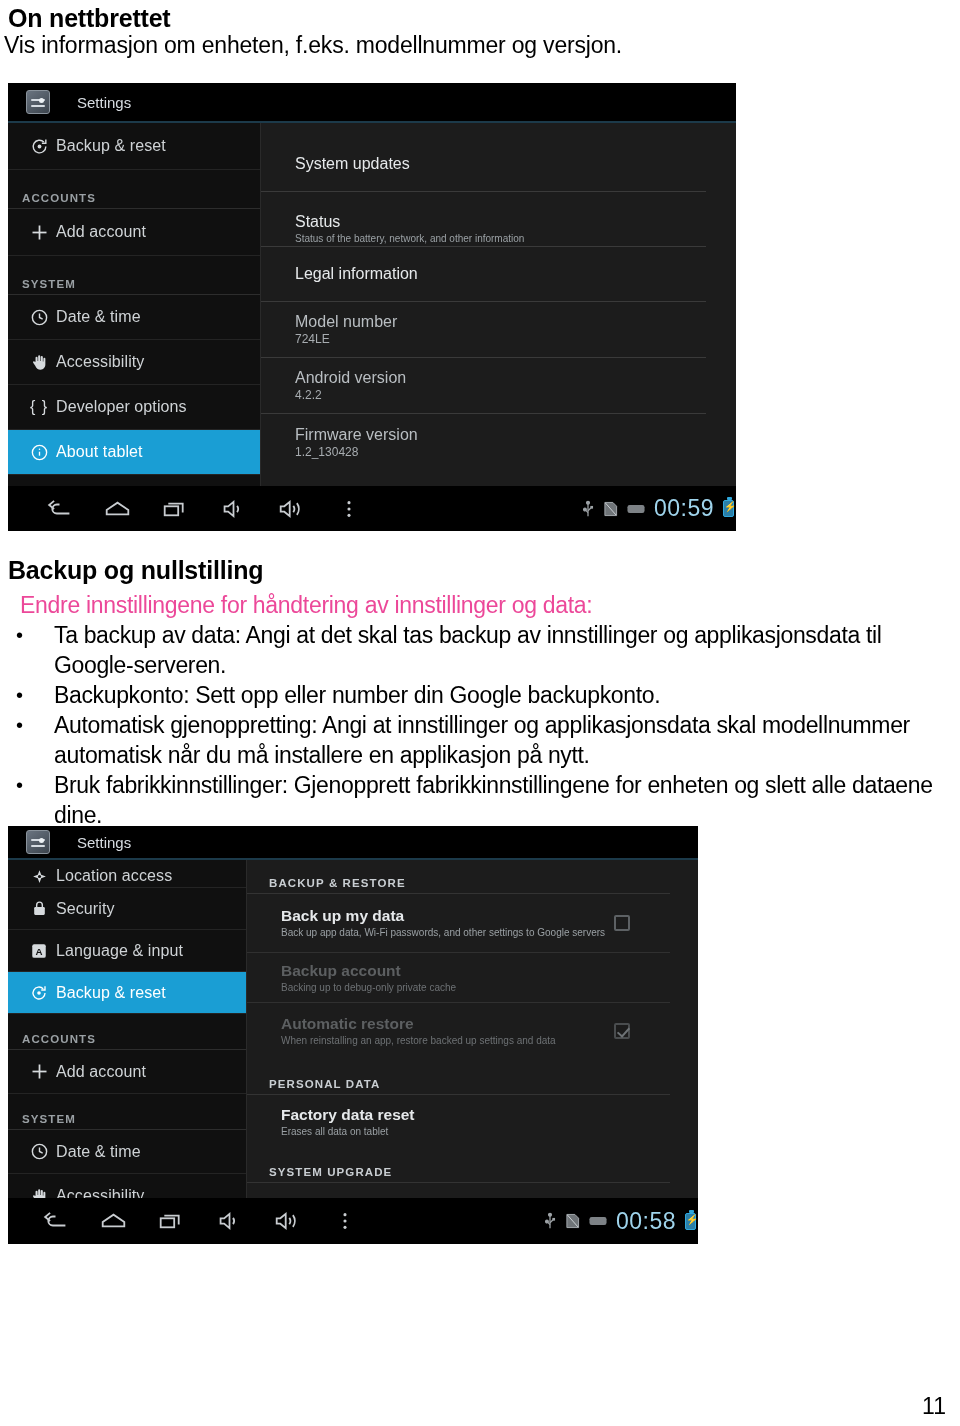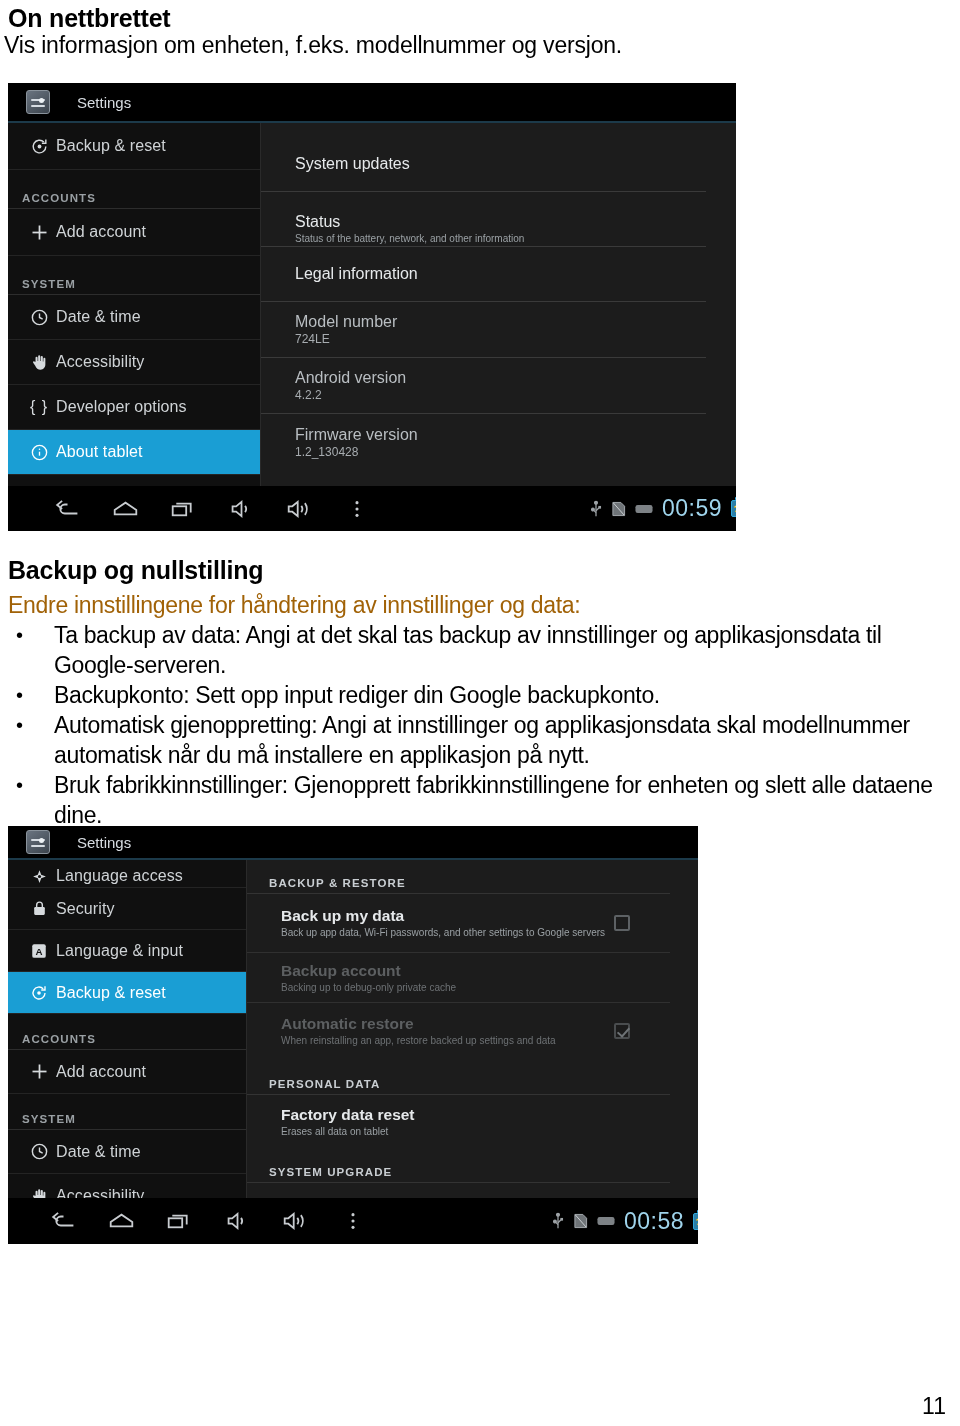--- a/index.html
+++ b/index.html
@@ -20,22 +20,22 @@
   .doc-sub {
     position: absolute; left: 4px; top: 32px;
     font-size: 23px; color: #000; letter-spacing: -0.2px; white-space: nowrap;
   }
   .sec-h {
     position: absolute; left: 8px;
     font-size: 25px; font-weight: bold; color: #000;
     letter-spacing: -0.2px; white-space: nowrap;
   }
   .sec-lead {
-    position: absolute; left: 8px;
-    font-size: 23px; color: #a16207; letter-spacing: -0.3px; white-space: nowrap;
+    position: absolute; left: 20px;
+    font-size: 23px; color: #ec4899; letter-spacing: -0.3px; white-space: nowrap;
   }
   .bullets { position: absolute; left: 8px; width: 944px; }
   .bullet { position: relative; display: flex; align-items: flex-start;
     font-size: 23px; color: #000; line-height: 30px; letter-spacing: -0.35px; }
   .bullet .dot { width: 46px; flex: 0 0 46px; text-align: left; padding-left: 8px; font-size: 20px; line-height: 30px;}
   .bullet .txt { flex: 1 1 auto; }
   .pageno {
     position: absolute; right: 14px; bottom: 6px;
     font-size: 23px; color: #000;
   }
@@ -126,21 +126,21 @@
   }
   .cbox.dimmed { border-color: #4a4d4f; }
   .cbox.checked::after {
     content: ""; position: absolute; left: 4px; top: 0px;
     width: 5px; height: 10px; border: solid #6e7376;
     border-width: 0 2px 2px 0; transform: rotate(42deg);
   }
 
   
   .sysbar {
-    position: absolute; left: 16px; bottom: 0; width: 100%;
+    position: absolute; left: 8px; bottom: 0; width: 100%;
     background: #000; display: flex; align-items: center;
   }
   .sysbar-left { display: flex; align-items: center; }
   .sb-btn {
     width: 58px; height: 100%; display: flex; align-items: center;
     justify-content: center; color: #c8ccd0;
   }
   .sysbar-right {
     margin-left: auto; display: flex; align-items: center;
     padding-right: 10px; gap: 9px;
@@ -359,21 +359,21 @@
   <div class="sec-h" style="top:556px;">Backup og nullstilling</div>
   <div class="sec-lead" style="top:592px;">Endre innstillingene for håndtering av innstillinger og data:</div>
 
   <div class="bullets" style="top:620px;">
     <div class="bullet">
       <span class="dot">•</span>
       <span class="txt">Ta backup av data: Angi at det skal tas backup av innstillinger og applikasjonsdata til Google-serveren.</span>
     </div>
     <div class="bullet">
       <span class="dot">•</span>
-      <span class="txt">Backupkonto: Sett opp input rediger din Google backupkonto.</span>
+      <span class="txt">Backupkonto: Sett opp eller number din Google backupkonto.</span>
     </div>
     <div class="bullet">
       <span class="dot">•</span>
       <span class="txt">Automatisk gjenoppretting: Angi at innstillinger og applikasjonsdata skal modellnummer automatisk når du må installere en applikasjon på nytt.</span>
     </div>
     <div class="bullet">
       <span class="dot">•</span>
       <span class="txt">Bruk fabrikkinnstillinger: Gjenopprett fabrikkinnstillingene for enheten og slett alle dataene dine.</span>
     </div>
   </div>
@@ -391,21 +391,21 @@
 
       <div class="panel-left" style="width:238px;">
 
         <div class="nav-row" style="height:28px; align-items:flex-end; padding-bottom:2px;">
           <span class="nav-ico">
             <svg width="17" height="17" viewBox="0 0 24 24" fill="#d6dadd">
                 <path d="M12 3l2.4 6.6L21 12l-6.6 2.4L12 21l-2.4-6.6L3 12l6.6-2.4z"></path>
                 <circle cx="12" cy="12" r="2.2" fill="#101010"></circle>
               </svg>
           </span>
-          <span class="nav-label">Language access</span>
+          <span class="nav-label">Location access</span>
         </div>
 
         <div class="nav-row" style="height:42px;">
           <span class="nav-ico">
             <svg width="17" height="17" viewBox="0 0 24 24" fill="#d6dadd">
                 <rect x="4.5" y="10" width="15" height="11" rx="1.6"></rect>
                 <path d="M8 10V7a4 4 0 0 1 8 0v3" fill="none" stroke="#d6dadd" stroke-width="2"></path>
               </svg>
           </span>
           <span class="nav-label">Security</span>

